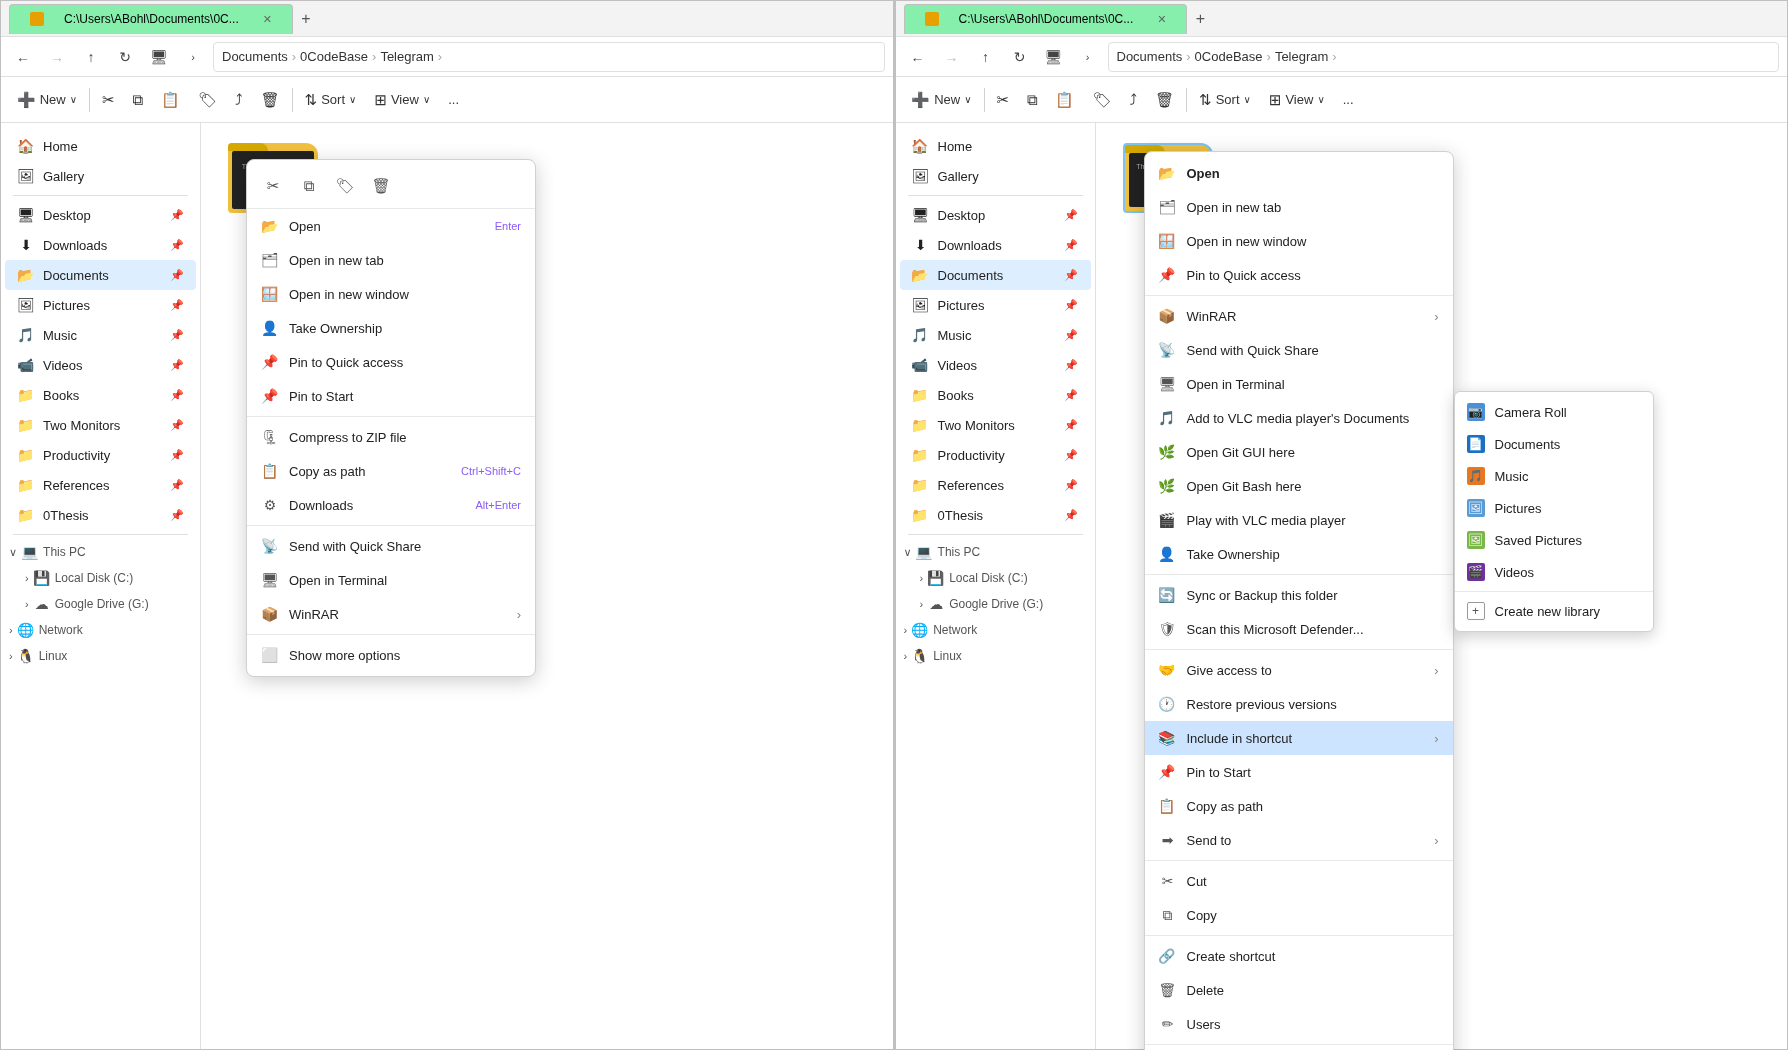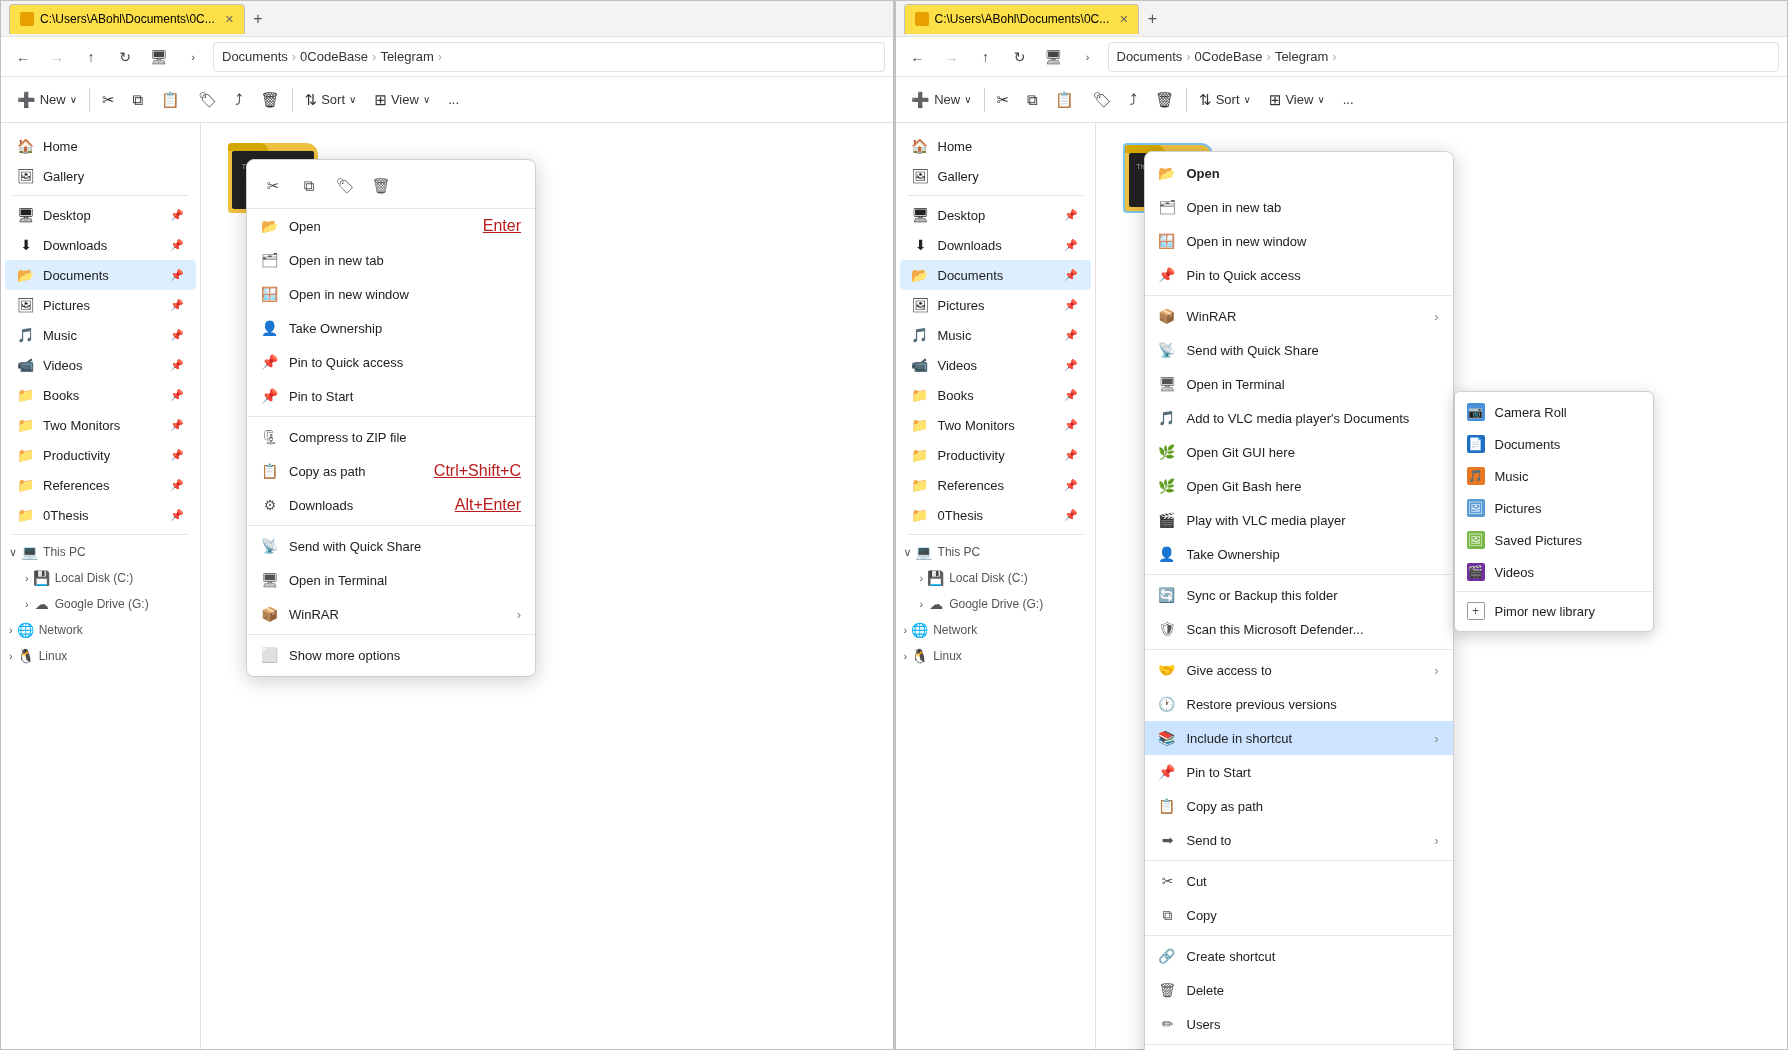--- a/index.html
+++ b/index.html
@@ -28,26 +28,26 @@
       display: flex;
       align-items: center;
       background: #f3f3f3;
       height: 36px;
       padding: 0 8px;
       border-bottom: 1px solid #e0e0e0;
     }
     .tab {
       display: flex;
       align-items: center;
-      background: #fde047;
+      background: #86efac;
       border: 1px solid #c0c0c0;
       border-bottom: none;
-      padding: 4px 10px;
+      padding: 4px 20px;
       font-size: 12px;
-      gap: 6px;
+      gap: 20px;
       height: 30px;
       border-radius: 4px 4px 0 0;
     }
     .tab .tab-icon {
       width: 14px;
       height: 14px;
       background: #e8a000;
       border-radius: 2px;
     }
     .tab .close-btn {
@@ -287,23 +287,22 @@
       height: 18px;
       flex-shrink: 0;
       display: flex;
       align-items: center;
       justify-content: center;
       font-size: 14px;
       color: #555;
     }
     .ctx-item .ctx-shortcut {
       margin-left: auto;
-      color: #b91c1c;
-      font-size: 16px;
-      text-decoration: underline;
+      color: #8b5cf6;
+      font-size: 11px;
     }
     .ctx-item .ctx-arrow {
       margin-left: auto;
       color: #888;
     }
     .ctx-separator {
       height: 1px;
       background: #e8e8e8;
       margin: 3px 0;
     }
@@ -924,16 +923,16 @@
       <div class="submenu-icon spic">🖼</div>
       <span>Saved Pictures</span>
     </div>
     <div class="submenu-item">
       <div class="submenu-icon vid">🎬</div>
       <span>Videos</span>
     </div>
     <div class="ctx-separator"></div>
     <div class="submenu-item">
       <div class="submenu-icon new-lib">+</div>
-      <span>Pimor new library</span>
+      <span>Create new library</span>
     </div>
   </div>
 </div>
 
 </body></html>

